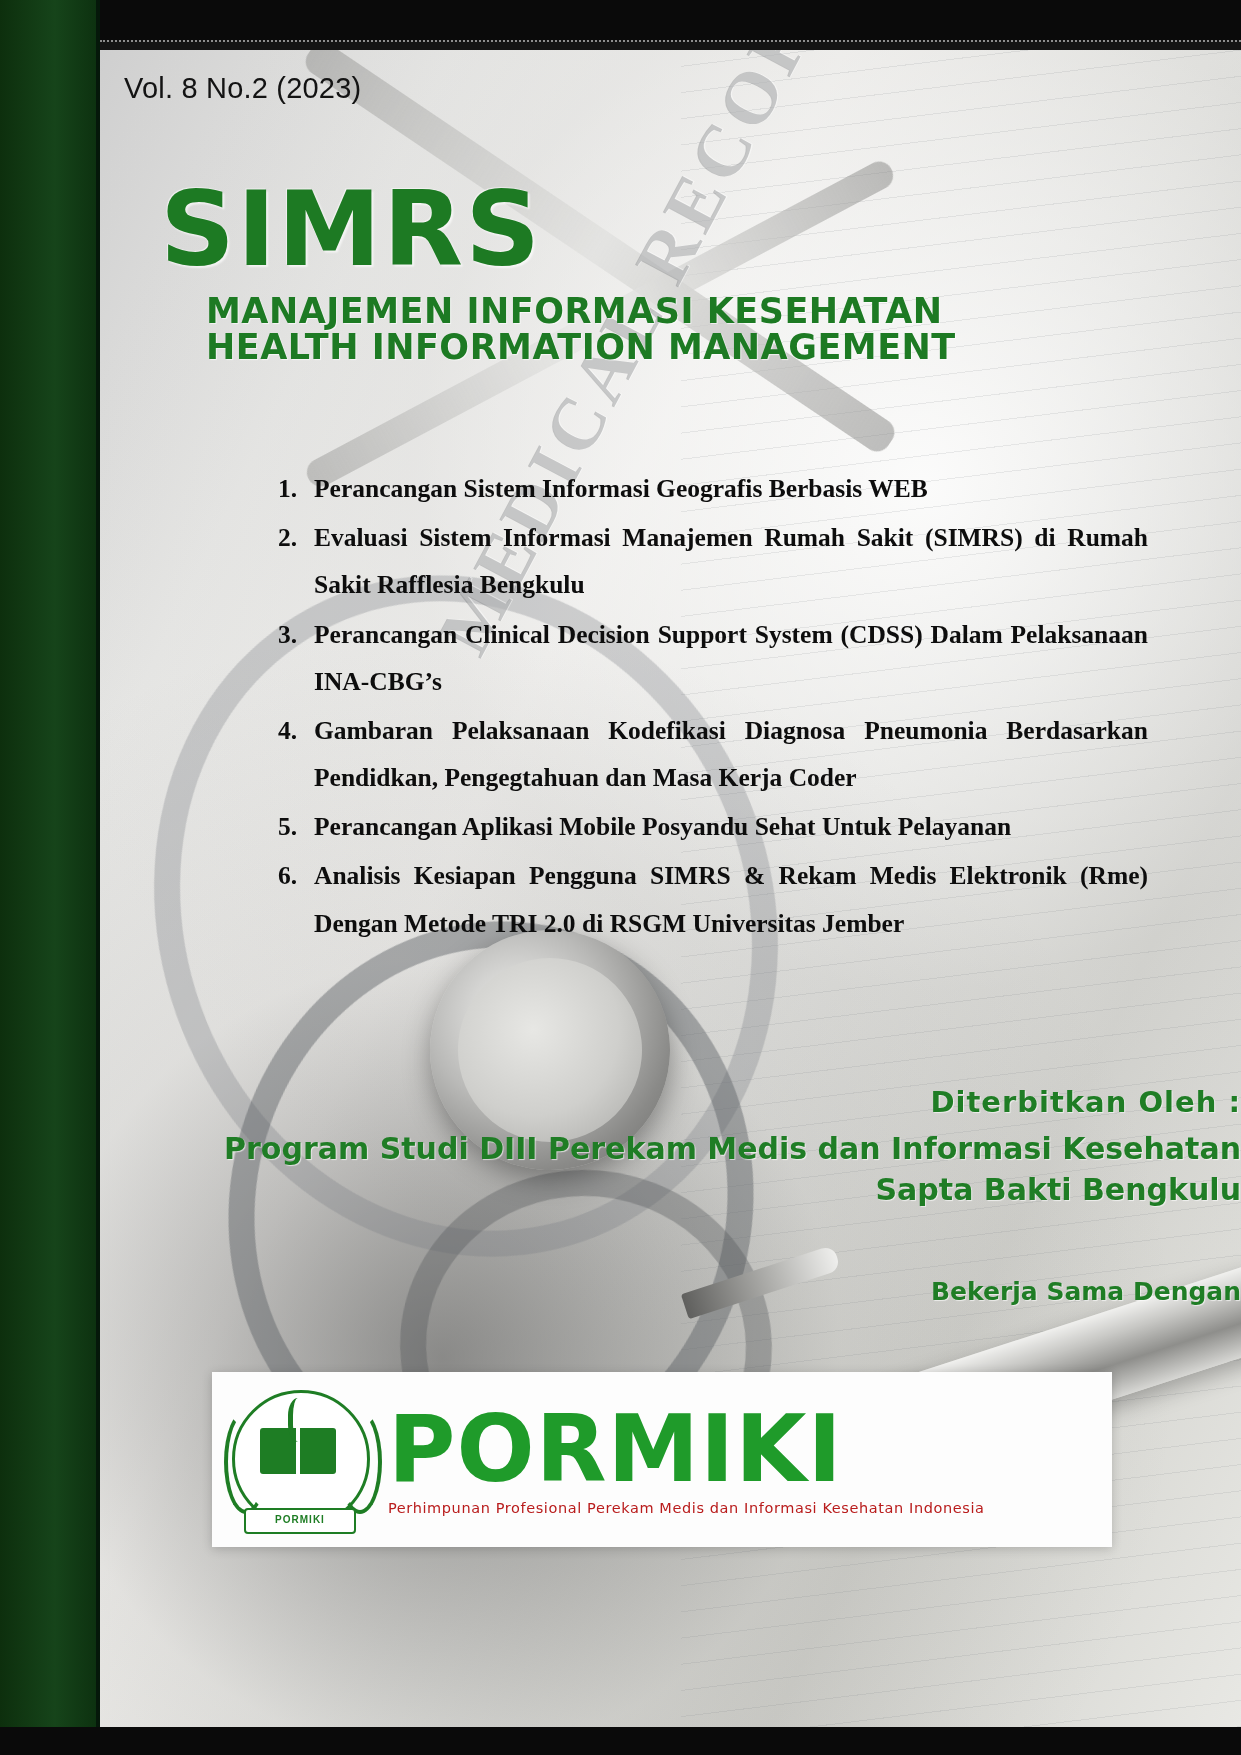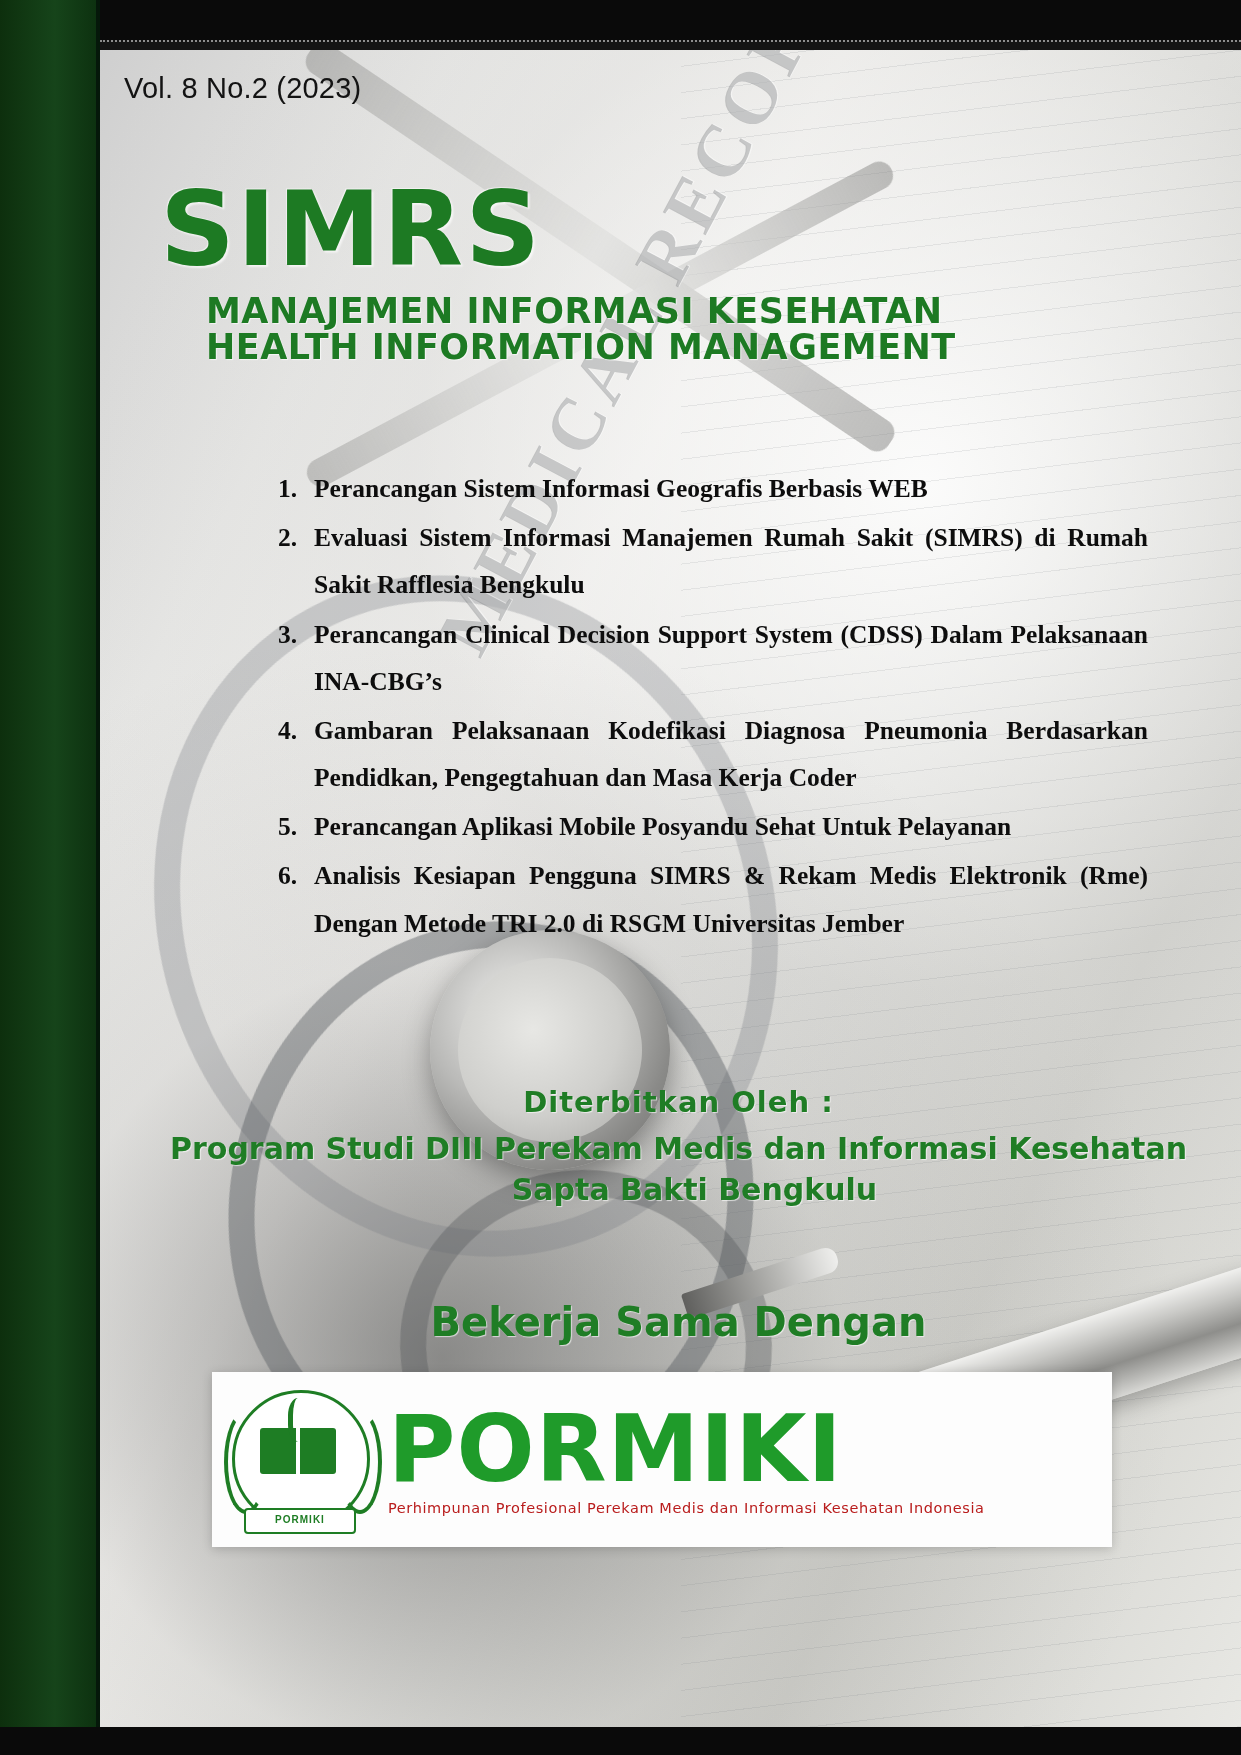--- a/index.html
+++ b/index.html
@@ -219,21 +219,21 @@
     text-align: justify;
   }
   .toc-text.j {
     text-align: justify;
     text-align-last: left;
   }
   
   .publisher {
     position: absolute;
     left: 16px; right: 0; top: 1035px;
-    text-align: center;
+    text-align: right;
     font-family: "DejaVu Sans", sans-serif;
     color: #1f7d25;
   }
   .pub-line1 {
     font-size: 29px;
     font-weight: bold;
     letter-spacing: 1px;
     text-shadow: 1px 1px 1px rgba(255,255,255,0.65);
   }
   .pub-line2 {
@@ -243,23 +243,23 @@
     text-shadow: 1px 1px 1px rgba(255,255,255,0.65);
   }
   .pub-line3 {
     font-size: 30px;
     font-weight: bold;
     margin-top: 6px;
     text-shadow: 1px 1px 1px rgba(255,255,255,0.65);
     padding-left: 32px;
   }
   .pub-line4 {
-    font-size: 40px;
-    font-weight: bold;
-    margin-top: 92px;
+    font-size: 25px;
+    font-weight: bold;
+    margin-top: 70px;
     text-shadow: 1px 1px 1px rgba(255,255,255,0.65);
   }
   
   .logo-bar {
     position: absolute;
     left: 112px; top: 1322px;
     width: 900px; height: 175px;
     background: #fdfdfd;
     display: flex;
     align-items: center;

